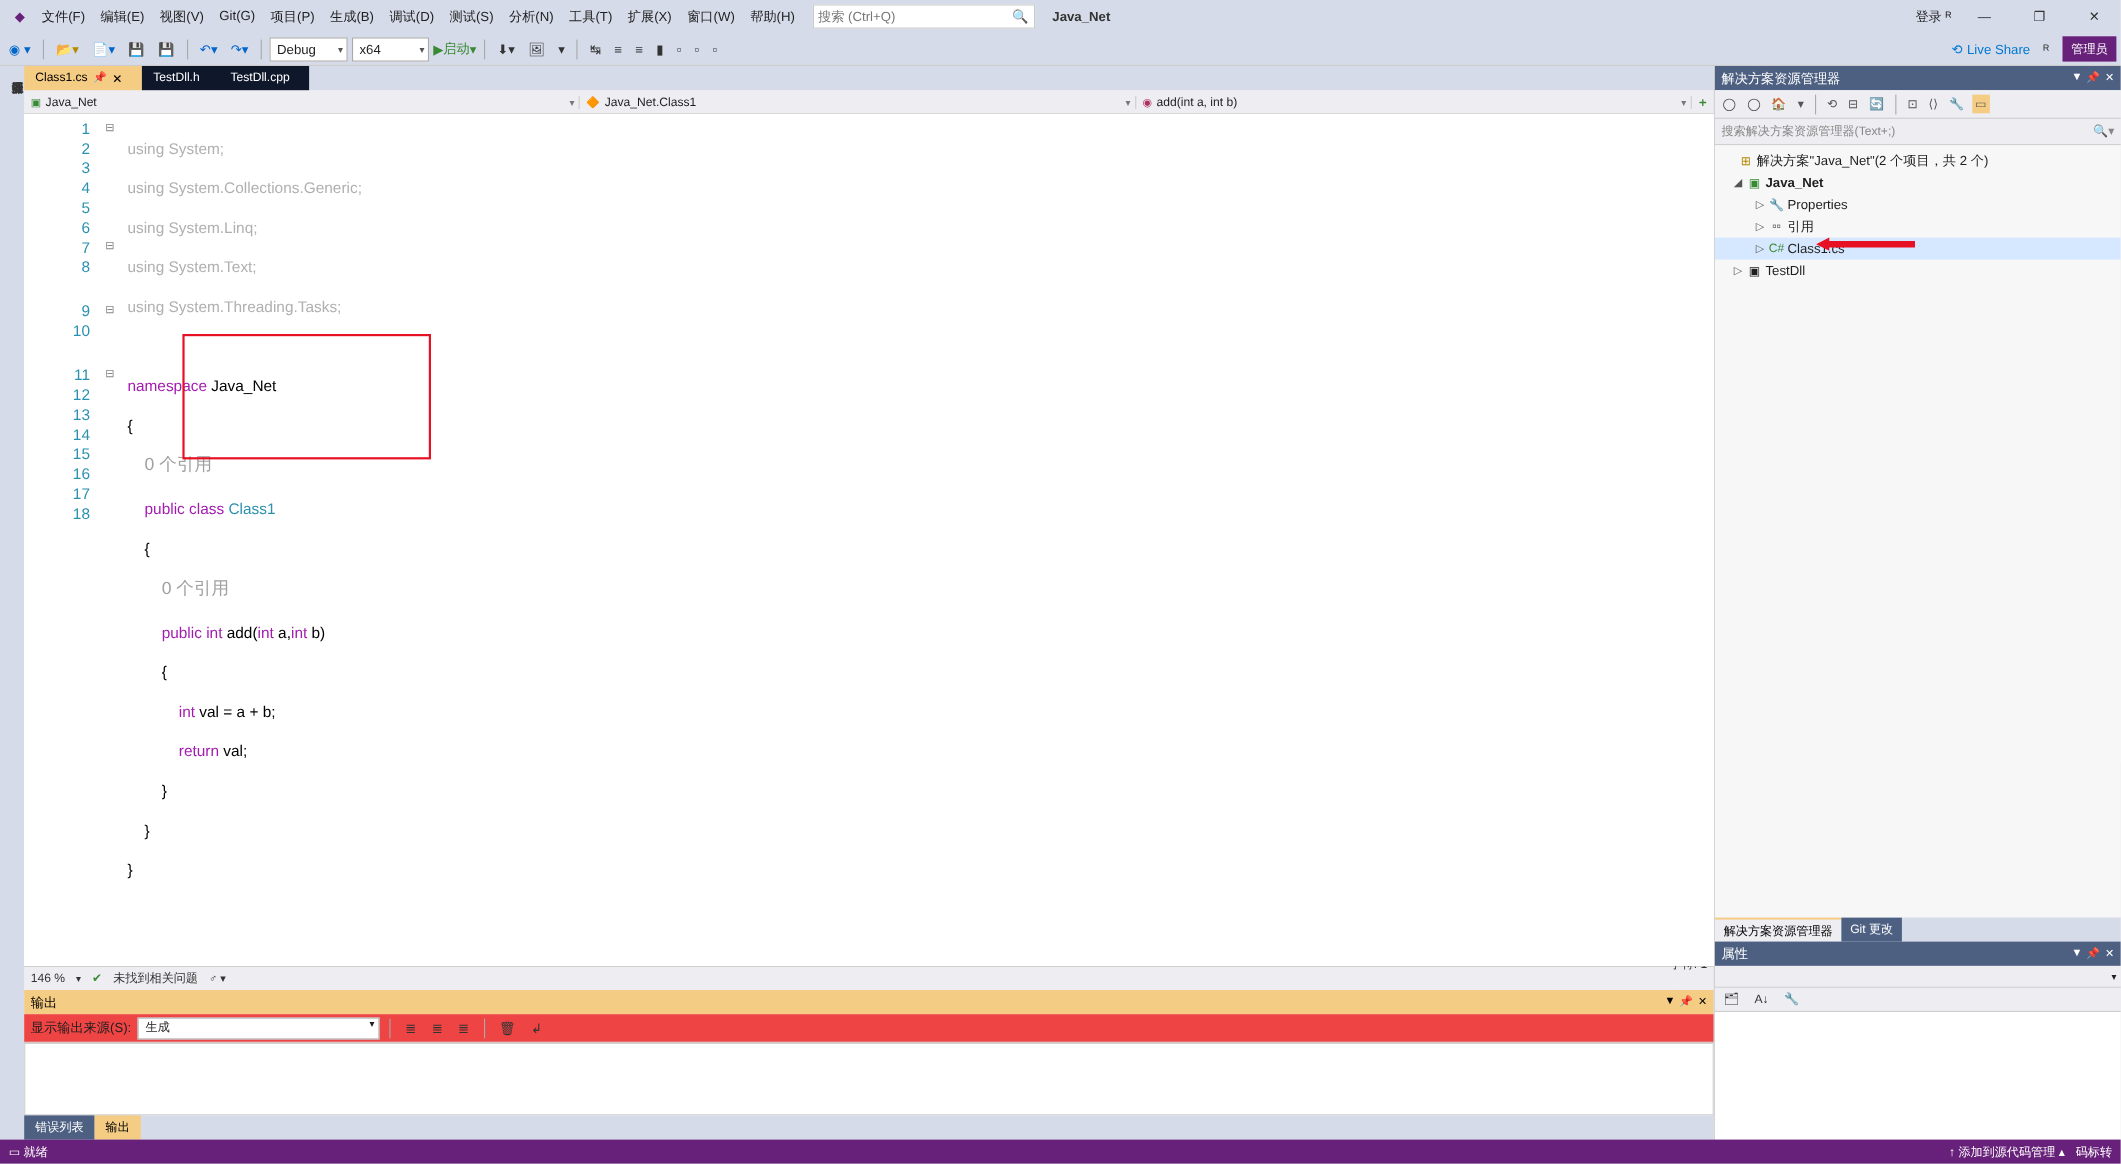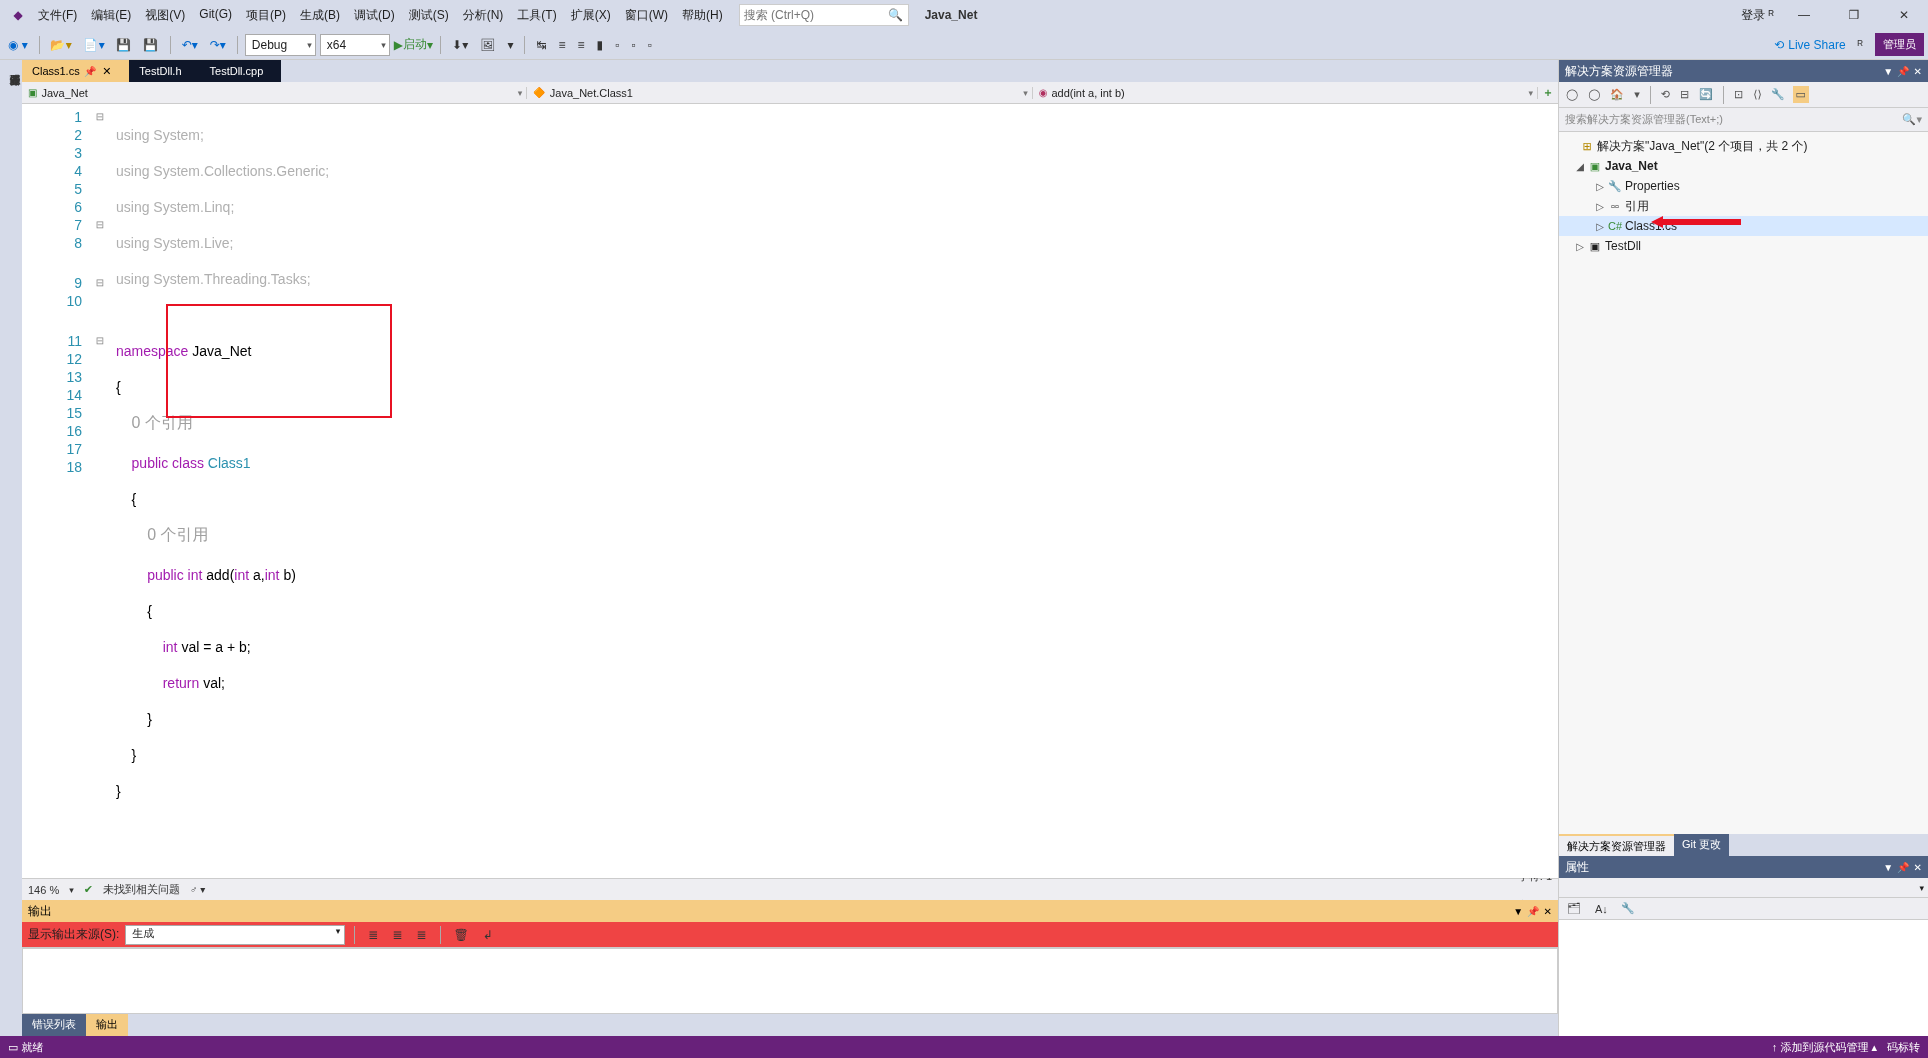--- a/index.html
+++ b/index.html
@@ -3,21 +3,21 @@
 <meta charset="utf-8">
 <style>
 * { box-sizing: border-box; margin: 0; padding: 0; font-family: "Microsoft YaHei", "Segoe UI", sans-serif; }
 body { background: #eeeef2; font-size: 12px; color: #1e1e1e; overflow: hidden; width: 1928px; height: 1058px; position: relative; }
 
 
 .titlebar { height: 30px; background: #d6dbe9; display: flex; align-items: center; padding: 0 4px; }
 .titlebar .vs-icon { width: 16px; height: 16px; margin: 0 6px; display:inline-flex; align-items:center; justify-content:center;}
 .titlebar .menu { display: flex; gap: 2px; }
 .titlebar .menu .m { padding: 4px 6px; cursor: default; }
-.titlebar .search { margin-left: 10px; height: 22px; width: 170px; background: #fff; border: 1px solid #ccc; display: flex; align-items: center; padding: 0 4px; color: #777; }
+.titlebar .search { margin-left: 10px; height: 22px; width: 202px; background: #fff; border: 1px solid #ccc; display: flex; align-items: center; padding: 0 4px; color: #777; }
 .titlebar .search .glass { margin-left: auto; color:#555;}
 .titlebar .proj { margin-left: 16px; font-weight: bold; color: #333; }
 .titlebar .right { margin-left: auto; display: flex; align-items: center; gap: 10px; }
 .titlebar .win-btn { width: 40px; text-align: center; color:#333;}
 
 
 .toolbar { height: 30px; background: #d6dbe9; border-bottom: 1px solid #ccc; display: flex; align-items: center; padding: 0 4px; gap: 4px; }
 .tb-btn { padding: 2px 4px; display:inline-flex; align-items:center; color:#333;}
 .tb-sep { width: 1px; height: 18px; background: #aaa; margin: 0 3px; }
 .tb-sel { height: 22px; background: #fff; border: 1px solid #aaa; padding: 0 14px 0 6px; display:inline-flex; align-items:center; position:relative; font-size:12px;}
@@ -244,21 +244,21 @@
             <div class="fm">⊟</div>
             <div class="fm"></div>
           <div class="fm" style="height:22px;"></div>
             <div class="fm">⊟</div>
         </div>
       </div>
       <div class="code">
 <div class="cl"><span class="gry">using System;</span></div>
 <div class="cl"><span class="gry">using System.Collections.Generic;</span></div>
 <div class="cl"><span class="gry">using System.Linq;</span></div>
-<div class="cl"><span class="gry">using System.Live;</span></div>
+<div class="cl"><span class="gry">using System.Text;</span></div>
 <div class="cl"><span class="gry">using System.Threading.Tasks;</span></div>
 <div class="cl"></div>
 <div class="cl"><span class="kw">namespace </span><span class="pln">Java_Net</span></div>
 <div class="cl"><span class="pln">{</span></div>
 <div class="cl" style="height:22px;">    <span class="ref">0 个引用</span></div>
 <div class="cl">    <span class="kw">public class </span><span class="typ">Class1</span></div>
 <div class="cl">    <span class="pln">{</span></div>
 <div class="cl" style="height:22px;">        <span class="ref">0 个引用</span></div>
 <div class="cl">        <span class="kw">public</span> <span class="kw">int</span> <span class="pln">add(</span><span class="kw">int</span> <span class="pln">a,</span><span class="kw">int</span> <span class="pln">b)</span></div>
 <div class="cl">        <span class="pln">{</span></div>

